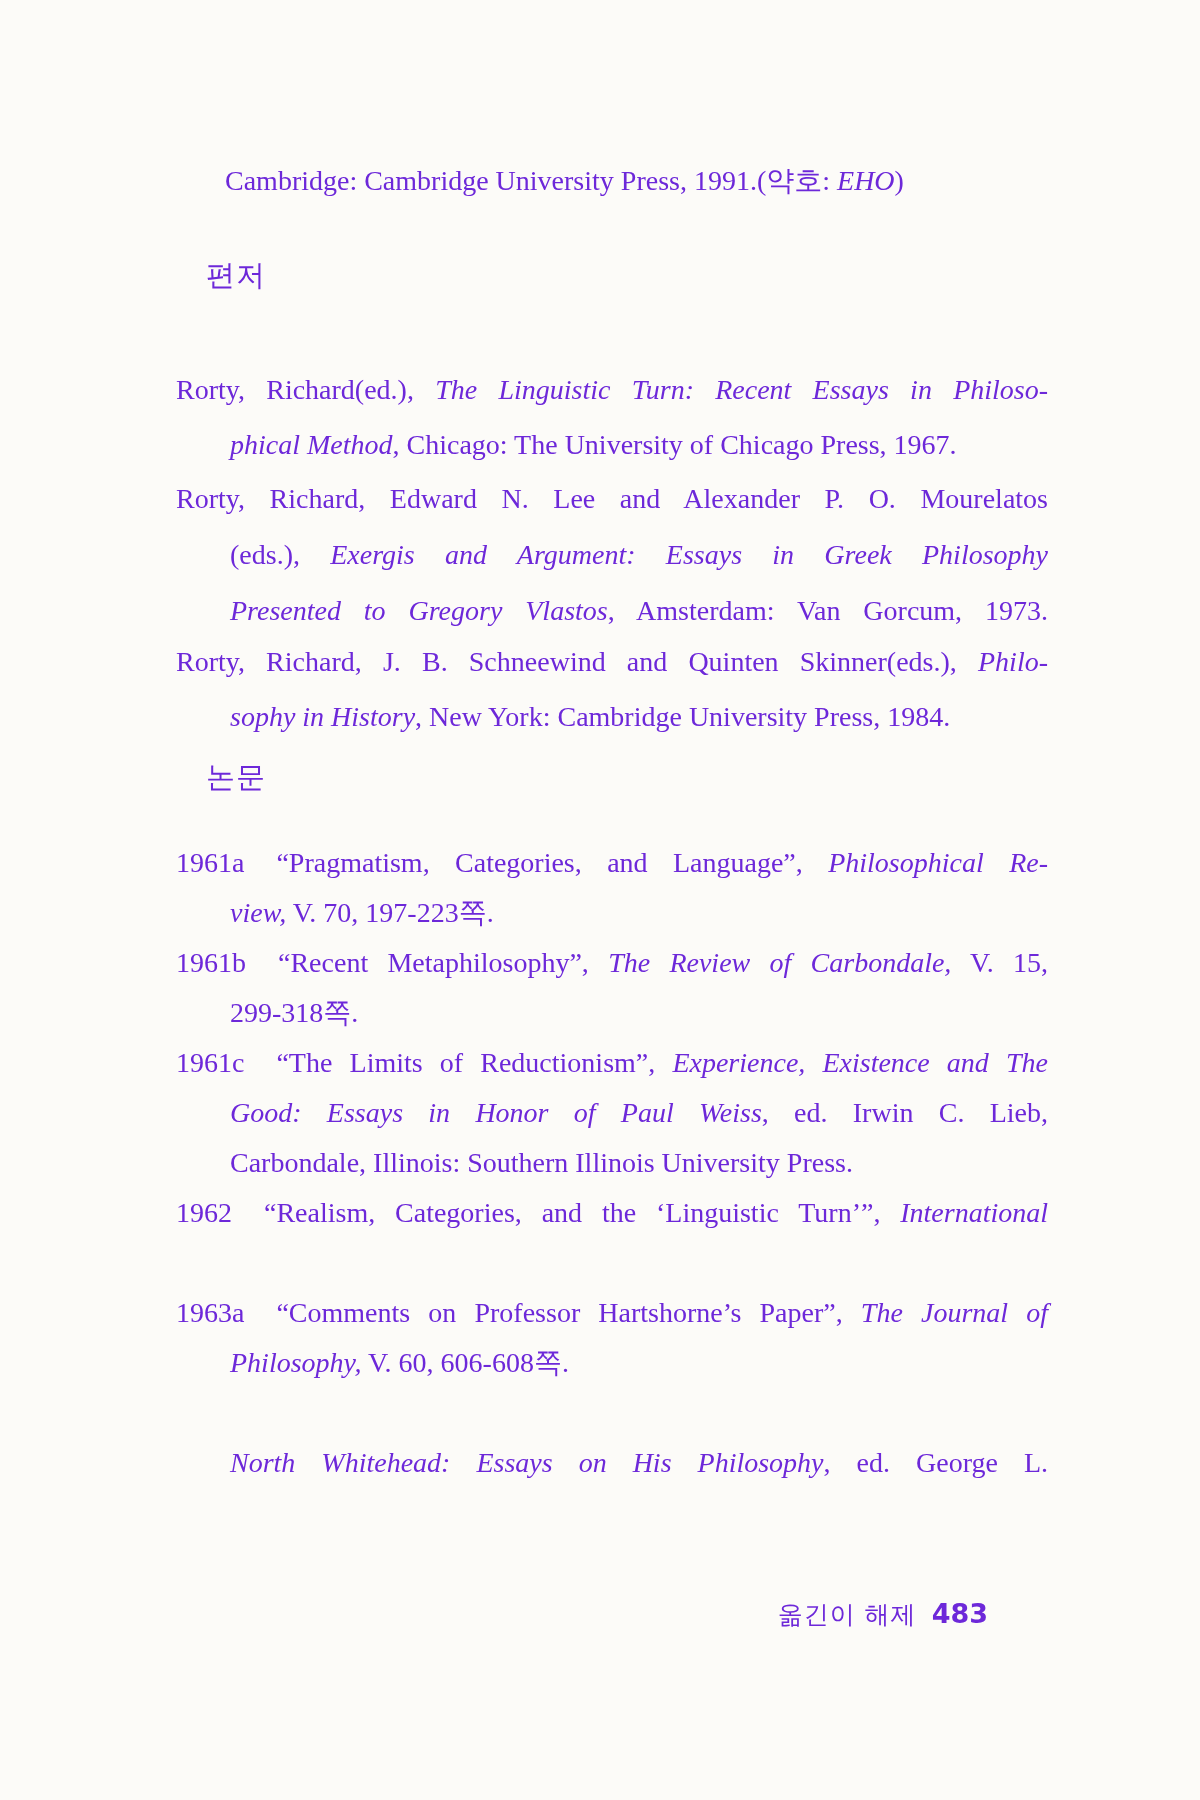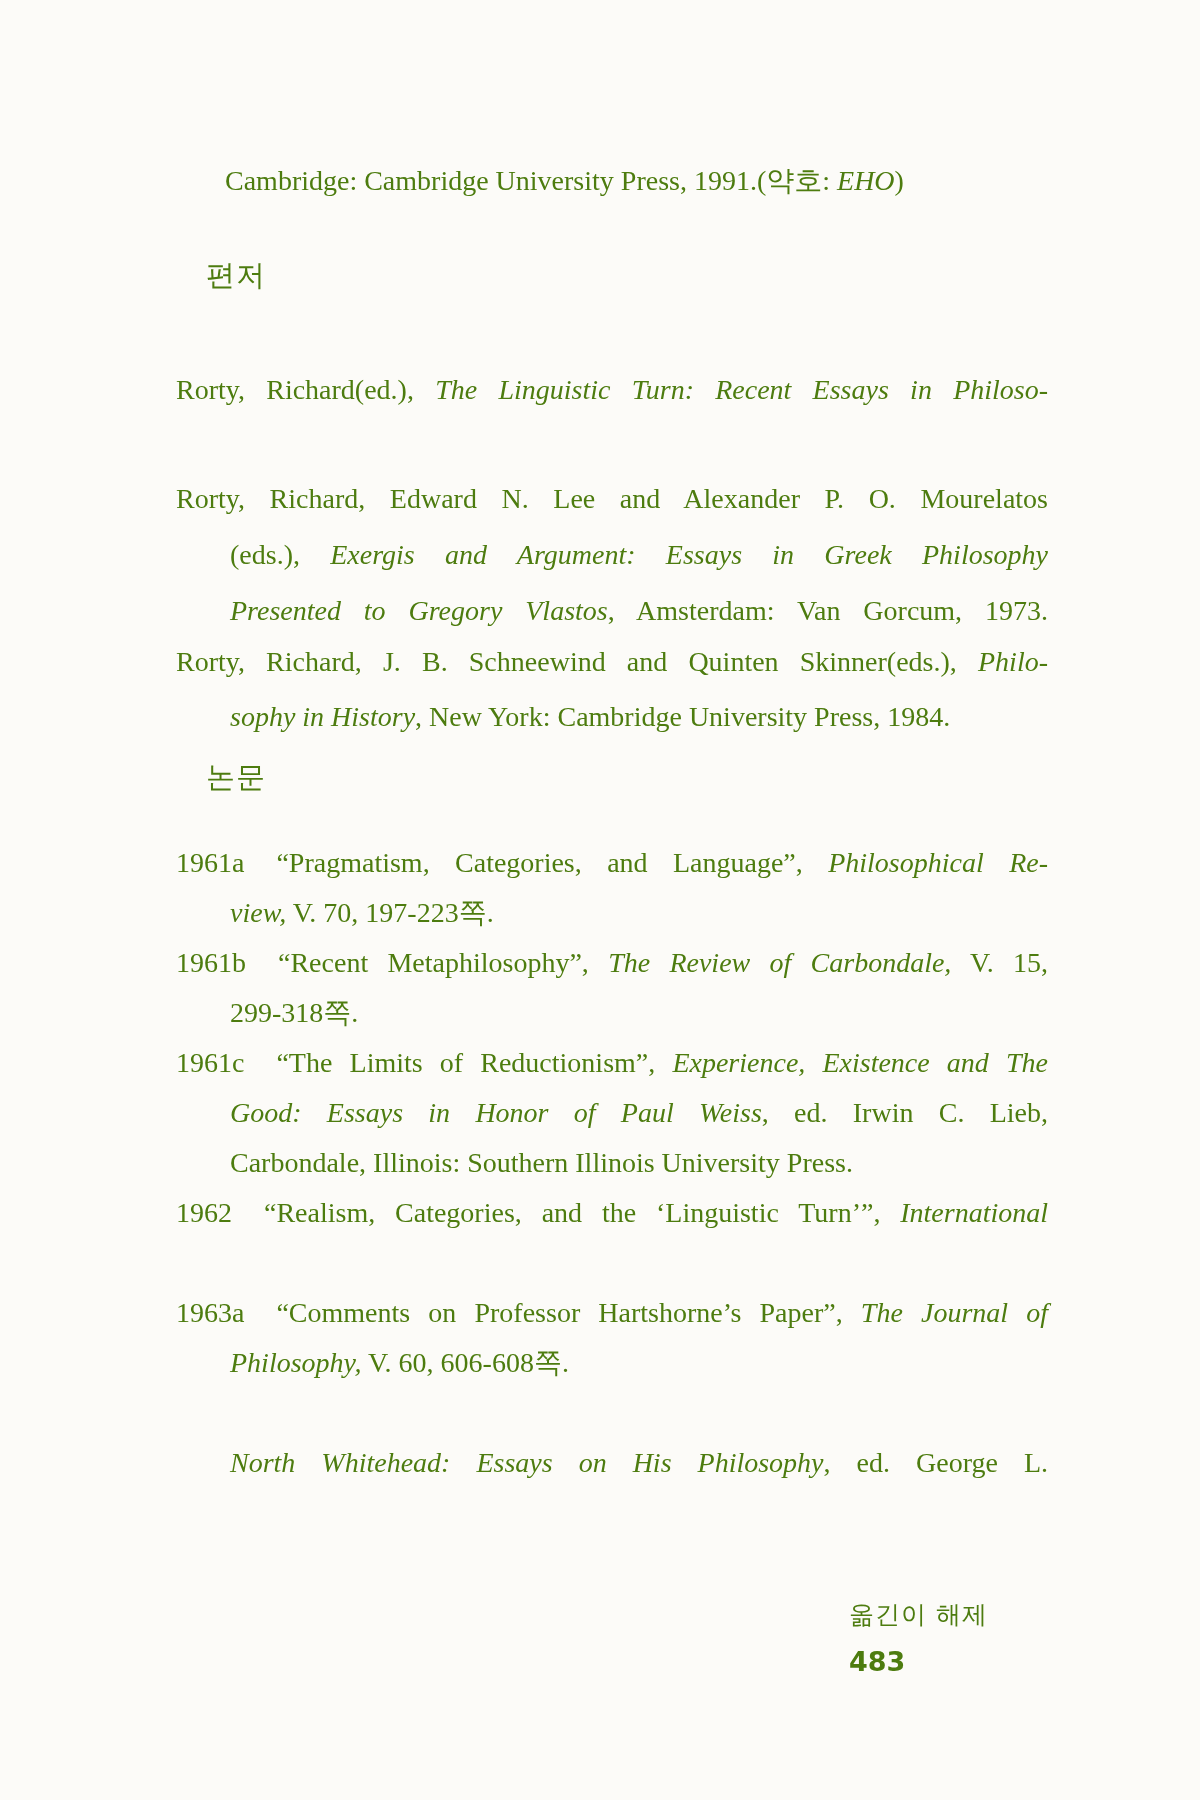--- a/index.html
+++ b/index.html
@@ -1,21 +1,21 @@
 <!DOCTYPE html>
 <html><head>
 <meta charset="utf-8">
 <style>
   html, body { margin: 0; padding: 0; }
   .page {
     position: relative;
     width: 1200px;
     height: 1800px;
     background: #fcfbf8;
-    color: #4d7c0f;
+    color: #6d28d9;
     font-family: "Liberation Serif", "DejaVu Serif", serif;
     font-size: 28px;
     overflow: hidden;
   }
   .line {
     position: absolute;
     left: 230px;
     right: 152px;
     line-height: 35px;
     white-space: normal;
@@ -36,35 +36,35 @@
   .ltext  { flex: 1 1 auto; }
   .jt { text-align: justify; text-align-last: justify; }
   .footer {
     position: absolute;
     top: 1598px;
     right: 212px;
     display: flex;
     align-items: baseline;
     gap: 15px;
     font-family: "DejaVu Sans", "Liberation Sans", sans-serif;
-    flex-direction: column;
   }
   .footer .flabel { font-size: 25px; font-weight: 500; letter-spacing: 1px; }
   .footer .fnum   { font-size: 27px; font-weight: 600; text-align: right; }
 </style>
 </head>
 <body>
 
 <div class="page">
 
   <div class="line carry" style="top:163px"><span>Cambridge: Cambridge University Press, 1991.(약호: </span><span class="it">EHO</span><span>)</span></div>
 
   <div class="heading" style="top:258px">편저</div>
 
   <div class="line hang0 just" style="top:372px"><span>Rorty, Richard(ed.), </span><span class="it">The Linguistic Turn: Recent Essays in Philoso-</span></div>
+  <div class="line" style="top:427px"><span class="it">phical Method</span><span>, Chicago: The University of Chicago Press, 1967.</span></div>
 
   <div class="line hang0 just" style="top:481px"><span>Rorty, Richard, Edward N. Lee and Alexander P. O. Mourelatos</span></div>
   <div class="line just" style="top:537px"><span>(eds.), </span><span class="it">Exergis and Argument: Essays in Greek Philosophy</span></div>
   <div class="line just" style="top:593px"><span class="it">Presented to Gregory Vlastos</span><span>, Amsterdam: Van Gorcum, 1973.</span></div>
 
   <div class="line hang0 just" style="top:644px"><span>Rorty, Richard, J. B. Schneewind and Quinten Skinner(eds.), </span><span class="it">Philo-</span></div>
   <div class="line" style="top:699px"><span class="it">sophy in History</span><span>, New York: Cambridge University Press, 1984.</span></div>
 
   <div class="heading" style="top:760px">논문</div>
 

